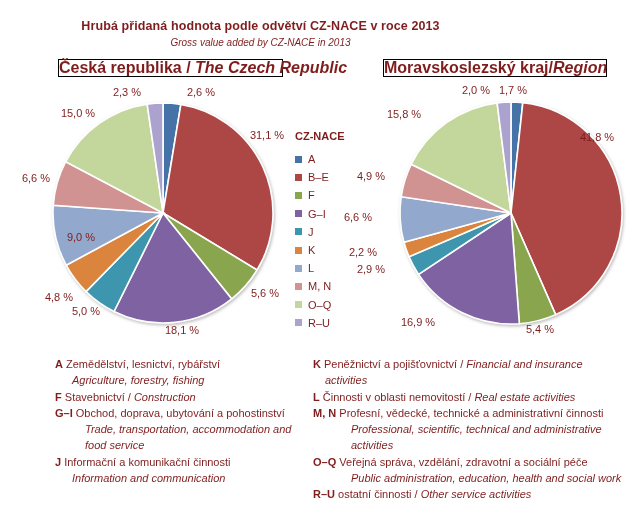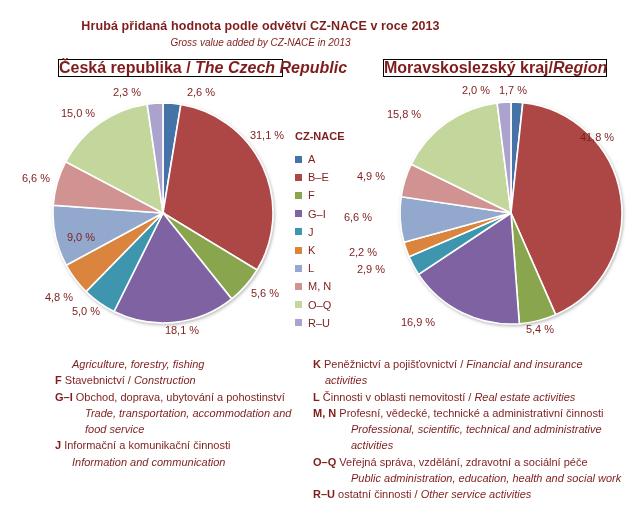--- a/index.html
+++ b/index.html
@@ -115,20 +115,21 @@
           <span>O–Q</span>
         </div>
         <div class="it">
           <span class="sw" style="background: rgb(171, 163, 206);"></span>
           <span>R–U</span>
         </div>
       </div>
   </div>
 
   <div class="seccol left">
+      <div class="sl"><b>A</b> Zemědělství, lesnictví, rybářství</div>
       <div class="sl" style="padding-left: 17px;"><i>Agriculture, forestry, fishing</i></div>
       <div class="sl"><b>F</b> Stavebnictví / <i>Construction</i></div>
       <div class="sl"><b>G–I</b> Obchod, doprava, ubytování a pohostinství</div>
       <div class="sl" style="padding-left: 30px;"><i>Trade, transportation, accommodation and</i></div>
       <div class="sl" style="padding-left: 30px;"><i>food service</i></div>
       <div class="sl"><b>J</b> Informační a komunikační činnosti</div>
       <div class="sl" style="padding-left: 17px;"><i>Information and communication</i></div>
     </div>
   <div class="seccol right">
       <div class="sl"><b>K</b> Peněžnictví a pojišťovnictví / <i>Financial and insurance</i></div>

